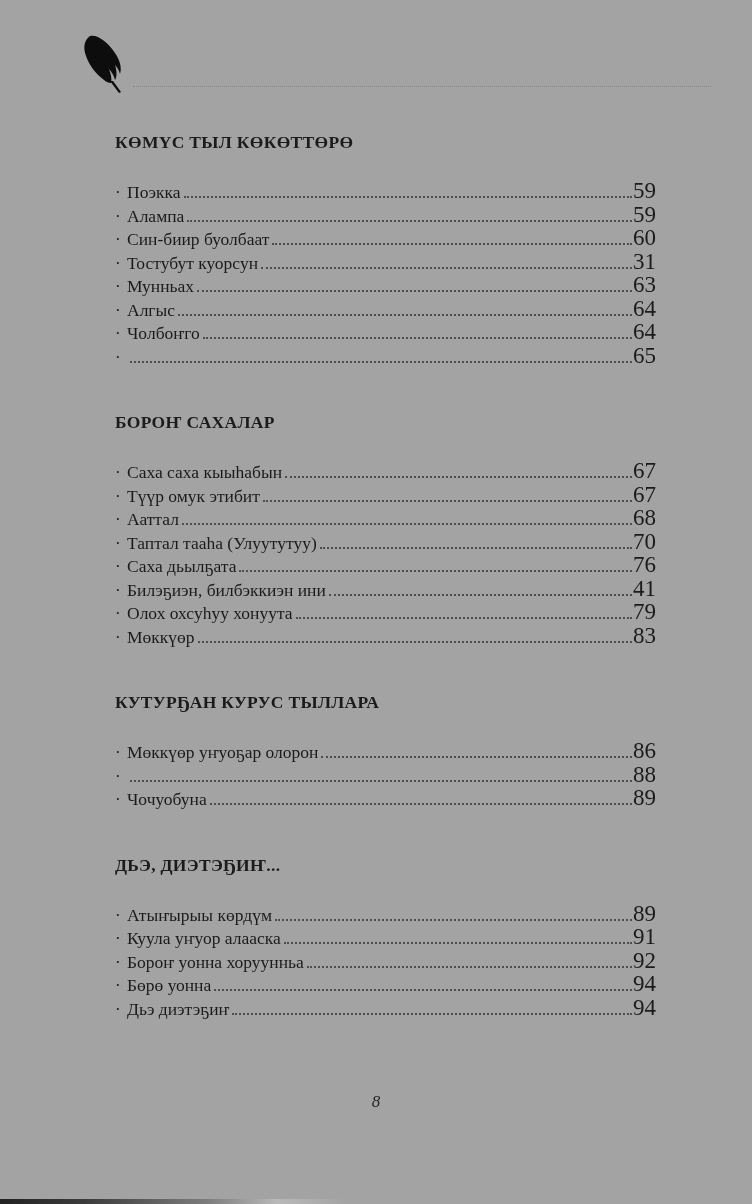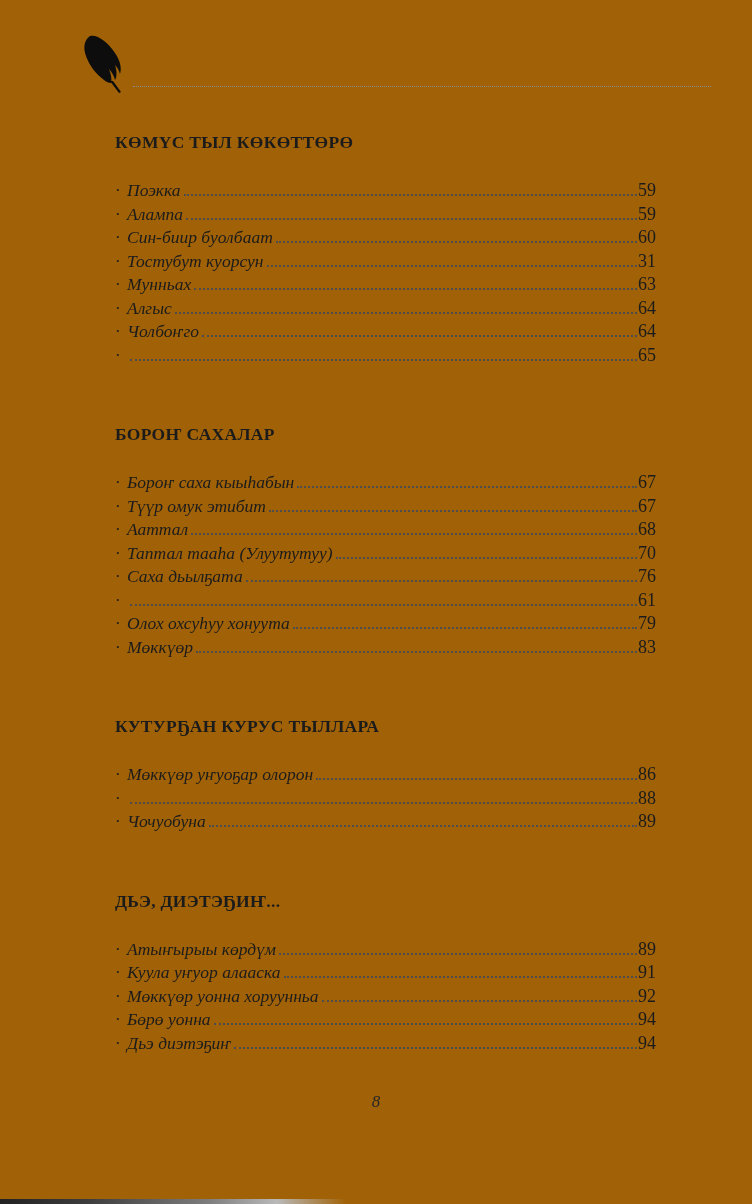--- a/index.html
+++ b/index.html
@@ -1,21 +1,21 @@
 <!DOCTYPE html>
 <html><head>
 <meta charset="utf-8">
 <style>
   html, body { margin: 0; padding: 0; background: #e8e8e6; }
   .page {
     position: relative;
     width: 752px;
     height: 1204px;
     margin: 0 auto;
-    background: #a16207;
+    background: #a3a3a3;
     font-family: "Liberation Serif", "DejaVu Serif", serif;
     color: #1b1b1b;
     overflow: hidden;
   }
   .quill {
     position: absolute;
     left: 76px;
     top: 32px;
     width: 56px;
     height: 64px;
@@ -27,50 +27,50 @@
     width: 578px;
     height: 0;
     border-top: 1px dotted #8a8a8a;
   }
   .content {
     position: absolute;
     left: 115px;
     top: 131px;
     width: 541px;
   }
-  .section + .section { margin-top: 56px; }
+  .section + .section { margin-top: 44px; }
   .section-heading {
     font-weight: bold;
     font-size: 17.5px;
     line-height: 23px;
     margin: 0 0 25px 0;
     letter-spacing: 0.3px;
   }
   .toc-row {
     display: flex;
     align-items: baseline;
     height: 23.5px;
     font-size: 17.5px;
     line-height: 23.5px;
   }
   .bullet {
     flex: none;
     width: 12px;
     font-size: 17px;
     color: #1b1b1b;
   }
-  .entry-title { flex: none; white-space: pre; font-style: italic; }
+  .entry-title { flex: none; white-space: pre; }
   .leader {
     flex: 1;
     min-width: 18px;
     border-bottom: 2px dotted #4d4d4d;
     margin: 0 1px 4px 3px;
     height: 0;
   }
-  .entry-page { flex: none; font-size: 18px; }
+  .entry-page { flex: none; font-size: 23px; }
   .page-number {
     position: absolute;
     left: 0;
     right: 0;
     top: 1092px;
     text-align: center;
     font-style: italic;
     font-size: 17px;
     color: #262626;
   }
@@ -154,21 +154,21 @@
     <span class="entry-page">65</span>
   </div>
 </div>
   </div>
 
   <div class="section">
     <h2 class="section-heading">БОРОҤ САХАЛАР</h2>
     <div class="toc-list">
   <div class="toc-row">
     <span class="bullet">·</span>
-    <span class="entry-title">Бороҥ саха кыыһабын</span>
+    <span class="entry-title">Саха саха кыыһабын</span>
     <span class="leader"></span>
     <span class="entry-page">67</span>
   </div>
 
   <div class="toc-row">
     <span class="bullet">·</span>
     <span class="entry-title">Түүр омук этибит</span>
     <span class="leader"></span>
     <span class="entry-page">67</span>
   </div>
@@ -189,22 +189,23 @@
 
   <div class="toc-row">
     <span class="bullet">·</span>
     <span class="entry-title">Саха дьылҕата</span>
     <span class="leader"></span>
     <span class="entry-page">76</span>
   </div>
 
   <div class="toc-row">
     <span class="bullet">·</span>
-    <span class="leader"></span>
-    <span class="entry-page">61</span>
+    <span class="entry-title">Билэҕиэн, билбэккиэн ини</span>
+    <span class="leader"></span>
+    <span class="entry-page">41</span>
   </div>
 
   <div class="toc-row">
     <span class="bullet">·</span>
     <span class="entry-title">Олох охсуһуу хонуута</span>
     <span class="leader"></span>
     <span class="entry-page">79</span>
   </div>
 
   <div class="toc-row">
@@ -253,21 +254,21 @@
 
   <div class="toc-row">
     <span class="bullet">·</span>
     <span class="entry-title">Куула уҥуор алааска</span>
     <span class="leader"></span>
     <span class="entry-page">91</span>
   </div>
 
   <div class="toc-row">
     <span class="bullet">·</span>
-    <span class="entry-title">Мөккүөр уонна хоруунньа</span>
+    <span class="entry-title">Бороҥ уонна хоруунньа</span>
     <span class="leader"></span>
     <span class="entry-page">92</span>
   </div>
 
   <div class="toc-row">
     <span class="bullet">·</span>
     <span class="entry-title">Бөрө уонна</span>
     <span class="leader"></span>
     <span class="entry-page">94</span>
   </div>

